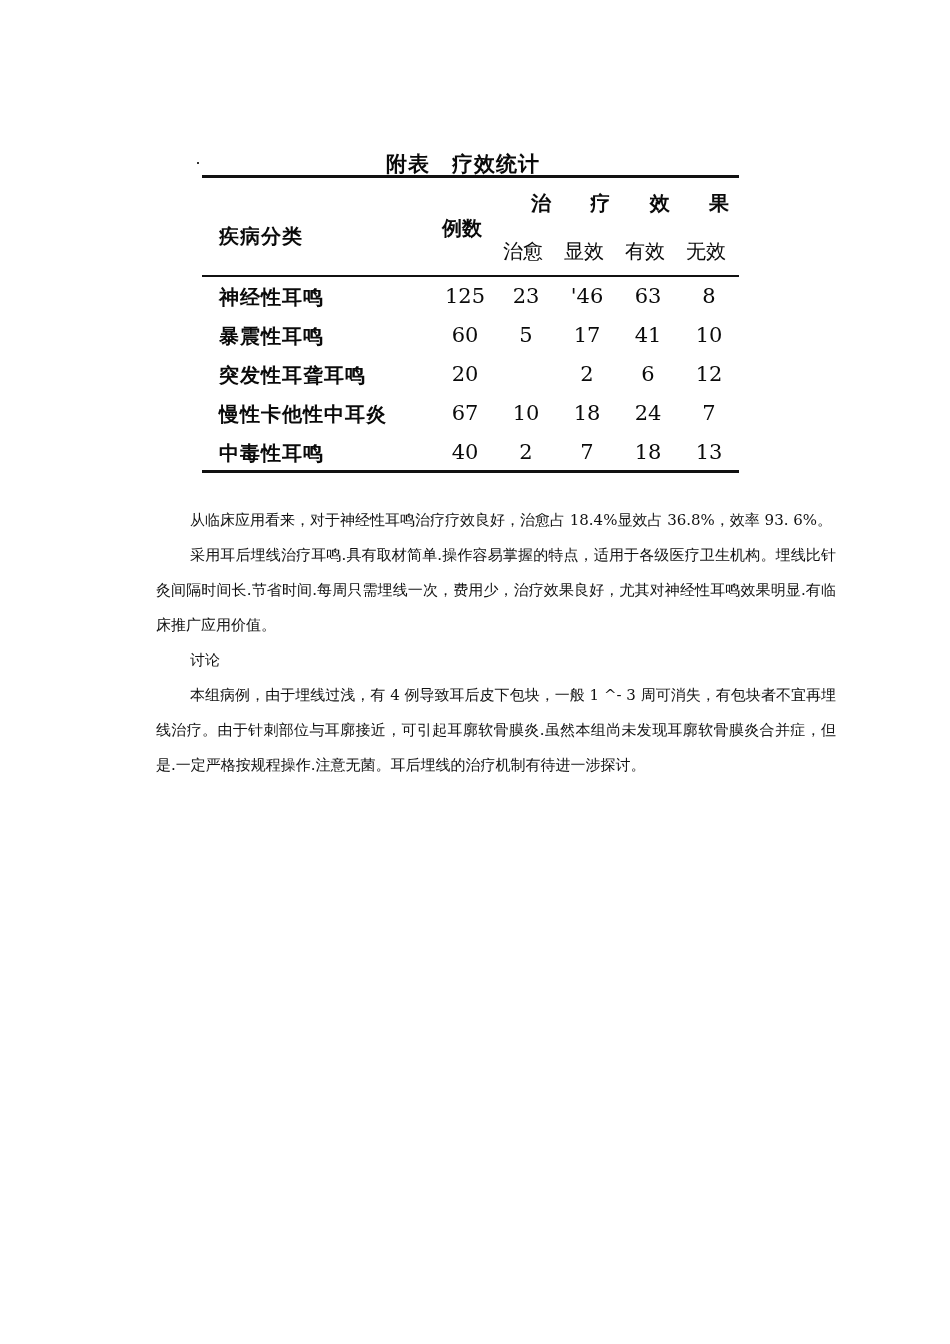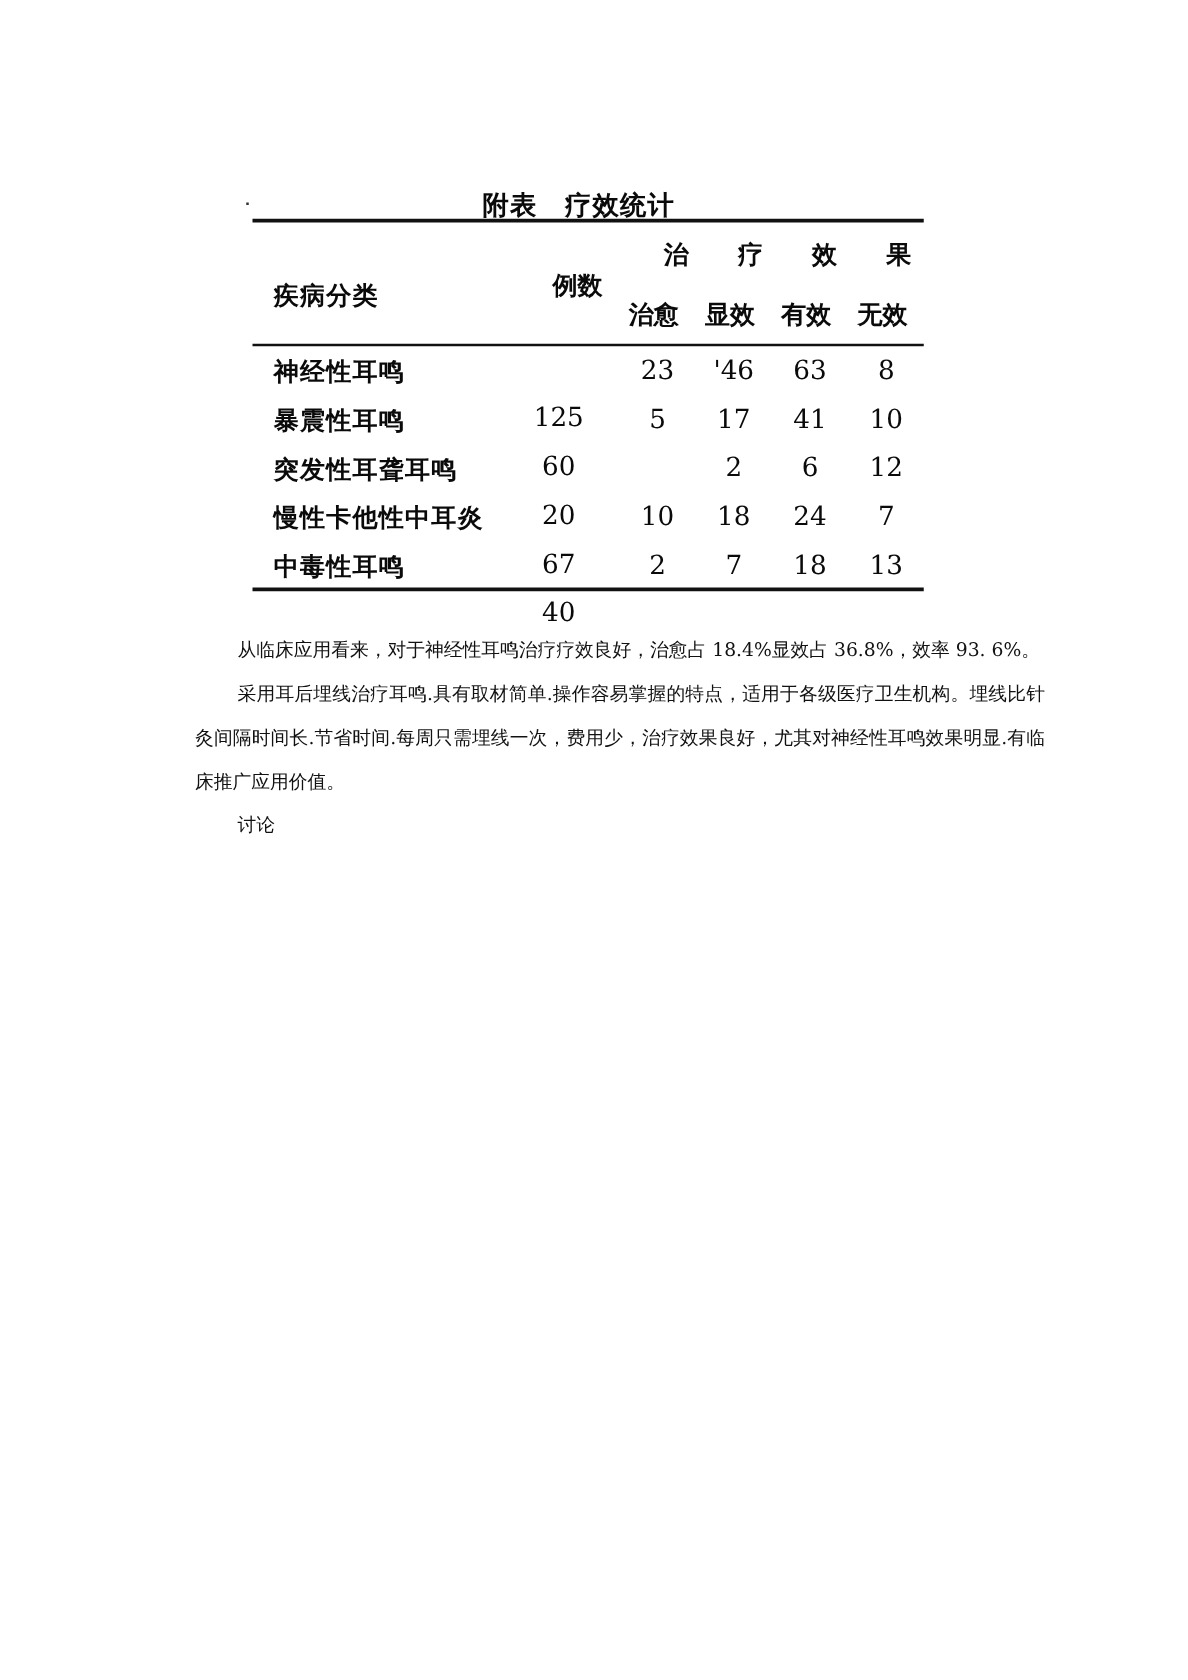--- a/index.html
+++ b/index.html
@@ -61,41 +61,41 @@
       width: 200px;
       display: flex;
       justify-content: space-between;
       font-weight: bold;
     }
     .hdr.group span { display: inline-block; width: 22px; text-align: center; }
     .sub {
       position: absolute;
       top: 238px;
       font-size: 20px;
-      font-weight: bold;
+      font-weight: normal;
       white-space: nowrap;
     }
     .row {
       position: absolute;
       left: 0;
       width: 904px;
       height: 30px;
       font-size: 20px;
       font-weight: bold;
     }
     .row .cell { position: absolute; white-space: nowrap; }
     .row .name { left: 219px; letter-spacing: 1px; }
     .row .num {
       width: 46px;
       text-align: center;
       font-family: "DejaVu Serif", "Liberation Serif", serif;
       font-weight: normal;
       font-size: 21px;
     }
-    .c-cases { left: 424px; margin-top: 38px; }
+    .c-cases { left: 442px; }
     .c-cure { left: 503px; }
     .c-marked { left: 564px; }
     .c-effective { left: 625px; }
     .c-none { left: 686px; }
 
     .body-text {
       position: absolute;
       left: 144px;
       top: 503px;
       width: 680px;
@@ -173,13 +173,14 @@
     <span class="cell num c-effective">18</span>
     <span class="cell num c-none">13</span>
   </div>
   <div class="rule bottom"></div>
 </div>
 
 <div class="body-text">
   <p>从临床应用看来，对于神经性耳鸣治疗疗效良好，治愈占 18.4%显效占 36.8%，效率 93. 6%。</p>
   <p>采用耳后埋线治疗耳鸣.具有取材简单.操作容易掌握的特点，适用于各级医疗卫生机构。埋线比针灸间隔时间长.节省时间.每周只需埋线一次，费用少，治疗效果良好，尤其对神经性耳鸣效果明显.有临床推广应用价值。</p>
   <p>讨论</p>
+  <p>本组病例，由于埋线过浅，有 4 例导致耳后皮下包块，一般 1 ^- 3 周可消失，有包块者不宜再埋线治疗。由于针刺部位与耳廓接近，可引起耳廓软骨膜炎.虽然本组尚未发现耳廓软骨膜炎合并症，但是.一定严格按规程操作.注意无菌。耳后埋线的治疗机制有待进一涉探讨。</p>
 </div>
 
 </body></html>

